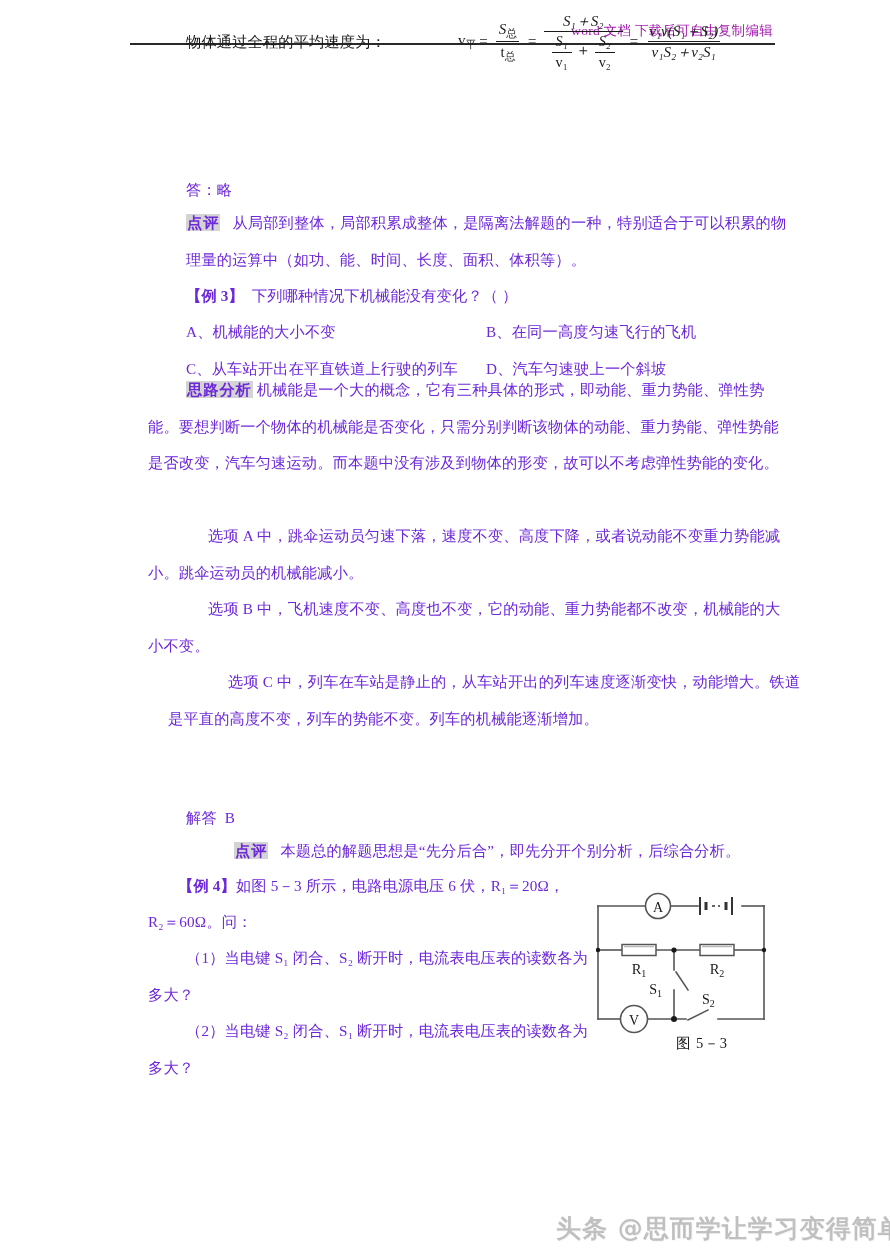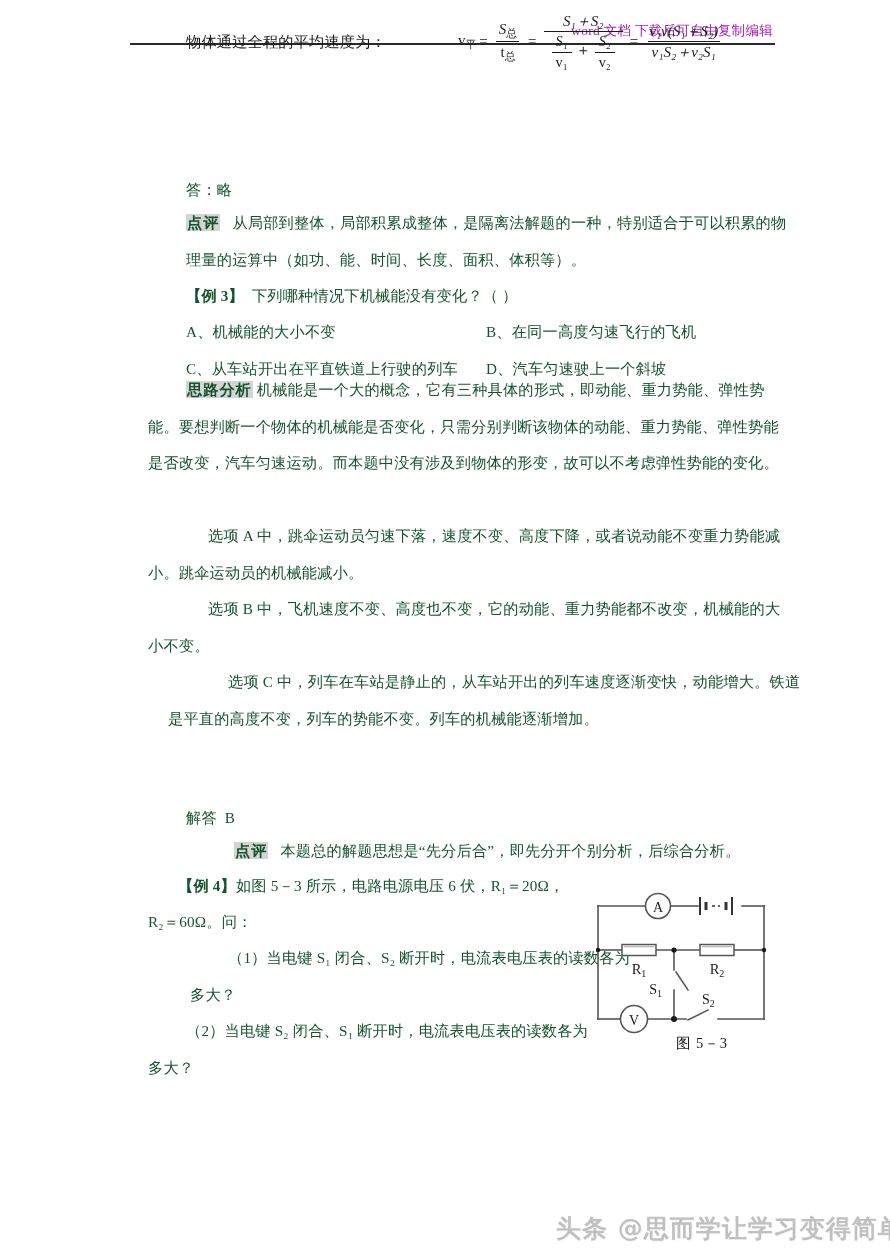--- a/index.html
+++ b/index.html
@@ -41,21 +41,21 @@
   .header-rule {
     margin-top: 3px;
     border-top: 2.2px solid #2a2a2a;
     width: 645px;
   }
 
   p.para {
     margin: 0;
     font-size: 15.2px;
     line-height: 36.5px;
-    color: #14532d;
+    color: #6d28d9;
     letter-spacing: 0.2px;
   }
 
   .block {
     position: absolute;
   }
 
   .tag {
     background: #d4d4d4;
     font-weight: bold;
@@ -242,21 +242,21 @@
   <p class="para block" style="left:186px; top:833px; width:604px;padding-left:48px;">
     <span class="tag">点评</span><span>&nbsp;&nbsp;&nbsp;</span><span>本题总的解题思想是“先分后合”，即先分开个别分析，后综合分析。</span>
   </p>
 
   <p class="para block" style="left:178px; top:868px; width:420px;">
     <span class="bold">【例 4】</span><span>如图 5－3 所示，电路电源电压 6 伏，R₁＝20Ω，</span>
   </p>
 
   <p class="para block" style="left:148px; top:904px; width:430px;">R₂＝60Ω。问：</p>
 
-  <p class="para block" style="left:148px; top:940px; width:442px; text-indent:38px;margin-left:42px;">（1）当电键 S₁ 闭合、S₂ 断开时，电流表电压表的读数各为多大？</p>
+  <p class="para block" style="left:148px; top:940px; width:442px; text-indent:38px;">（1）当电键 S₁ 闭合、S₂ 断开时，电流表电压表的读数各为多大？</p>
 
   <p class="para block" style="left:148px; top:1013px; width:442px; text-indent:38px;">（2）当电键 S₂ 闭合、S₁ 断开时，电流表电压表的读数各为多大？</p>
 
   <div class="circuit-wrap">
     <svg width="212" height="185" viewBox="0 0 212 185">
       <g stroke="#555" stroke-width="1.6" fill="none" stroke-linecap="square">
 
         <path d="M2,20 L50,20"></path>
         <path d="M74,20 L102,20"></path>
         <path d="M146,20 L168,20"></path>

